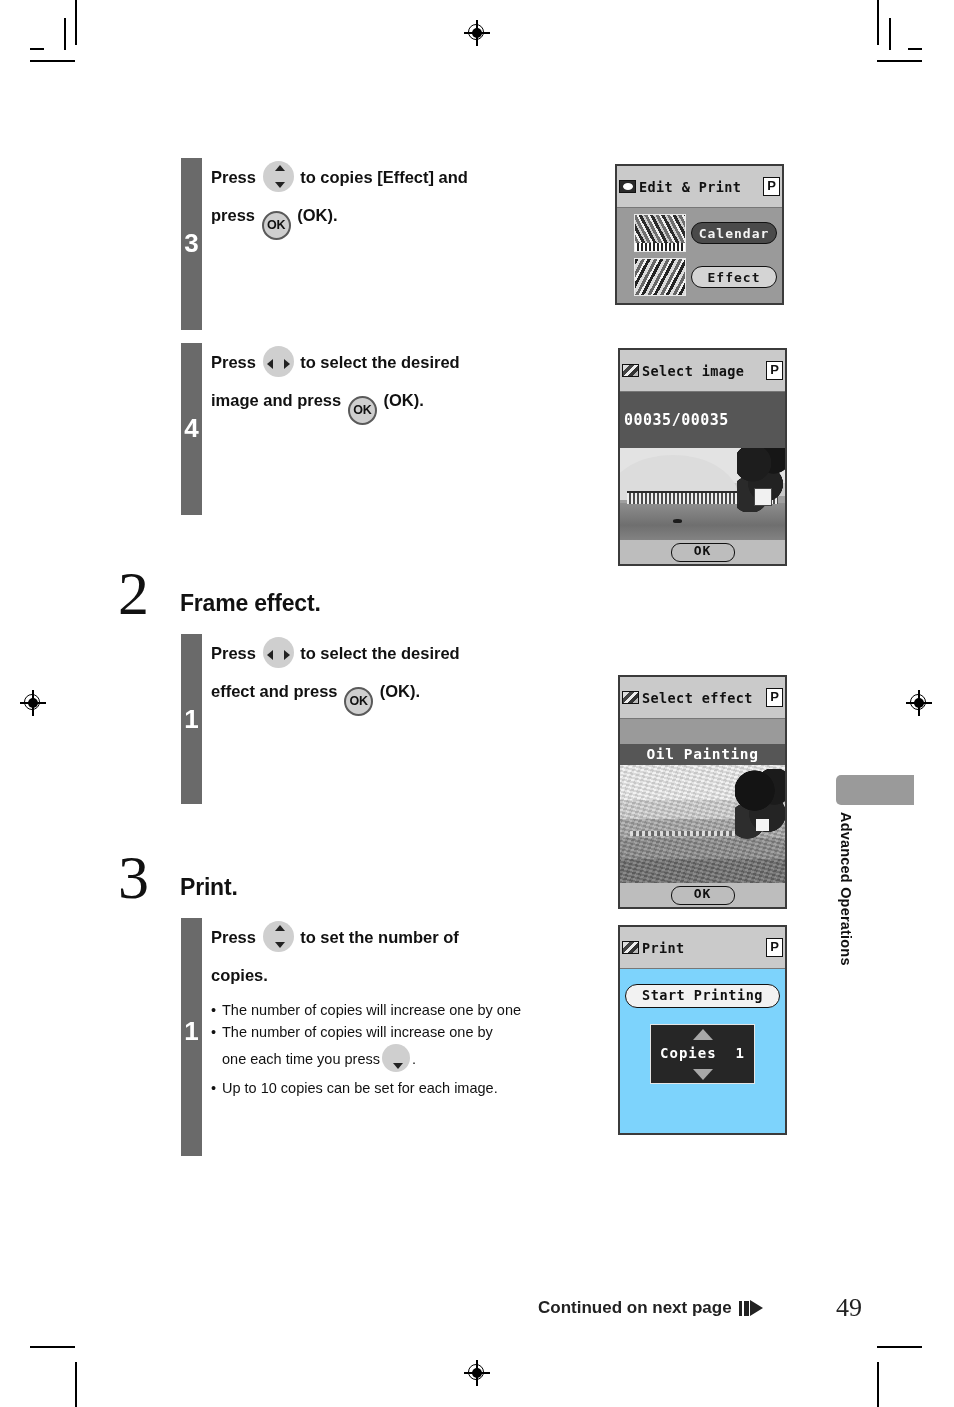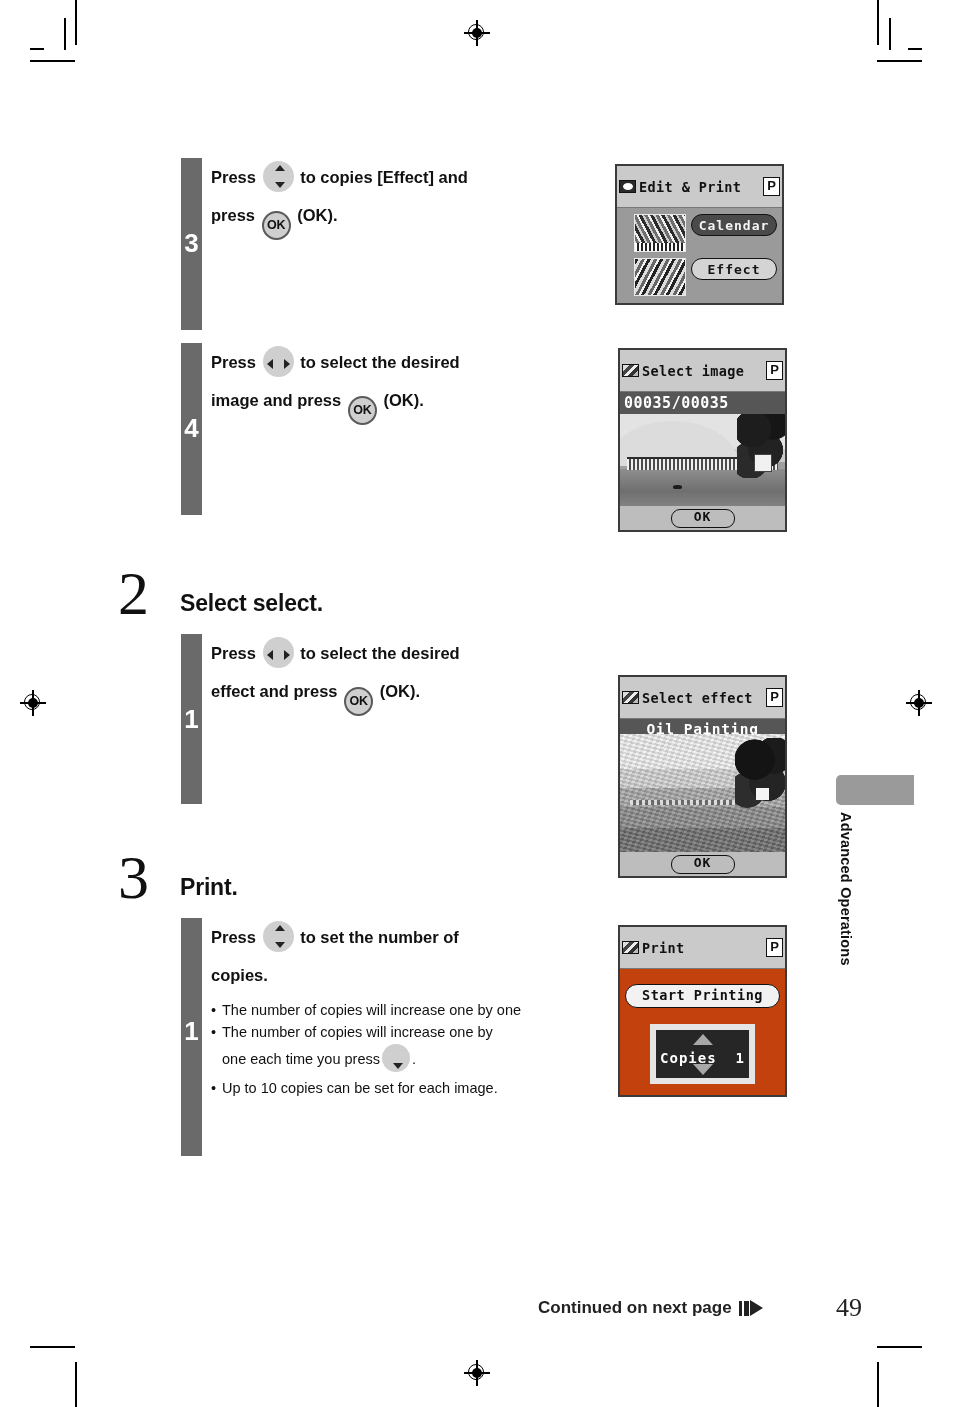--- a/index.html
+++ b/index.html
@@ -232,21 +232,21 @@
     text-align: center;
     color: #111;
     flex: none;
     font-family: "Liberation Sans", sans-serif;
   }
   .lcd-body { position: relative; }
 
   
   .ep-row {
     display: flex;
-    align-items: flex-start;
+    align-items: center;
     padding: 3px 5px 3px 17px;
   }
   .ep-thumb {
     width: 52px; height: 38px;
     border: 1.5px solid #e9e9e9;
     box-sizing: border-box;
     flex: none;
     margin-right: 5px;
     position: relative;
     overflow: hidden;
@@ -289,21 +289,21 @@
   .ep-pill.dark { background: #4a4a4a; color: #f4f4f4; }
   .ep-pill.light { background: #d4d4d4; color: #141414; }
 
   
   .counter {
     background: #565656;
     color: #fff;
     font-size: 15px;
     font-weight: bold;
     letter-spacing: 0.5px;
-    padding: 1px 4px;
+    padding: 18px 4px;
     height: 20px;
     line-height: 20px;
   }
   .photo-main {
     height: 92px;
     position: relative;
     overflow: hidden;
     background: linear-gradient(#e3e3e3 0 38%, #c9c9c9 38% 52%, #9f9f9f 52% 68%, #777 68% 100%);
   }
   .photo-main .hill {
@@ -340,22 +340,23 @@
     width: 16px; height: 16px; background: #f1f1f1; border: 1px solid #444;
   }
 
   .effect-label {
     background: #565656;
     color: #fff;
     font-size: 14.5px;
     font-weight: bold;
     letter-spacing: 0.6px;
     text-align: center;
-    height: 15px;
+    height: 21px;
     line-height: 21px;
+    margin-top: 25px;
   }
   .photo-oil {
     height: 118px;
     position: relative;
     overflow: hidden;
     background:
       repeating-linear-gradient(14deg, rgba(0,0,0,0.10) 0 2px, rgba(255,255,255,0.12) 2px 4px),
       repeating-linear-gradient(-70deg, rgba(0,0,0,0.07) 0 3px, rgba(255,255,255,0.09) 3px 6px),
       linear-gradient(#efefef 0 30%, #d2d2d2 30% 46%, #a7a7a7 46% 62%, #8a8a8a 62% 80%, #6d6d6d 80%);
   }
@@ -395,22 +396,22 @@
     font-size: 13px;
     font-weight: bold;
     line-height: 14px;
     text-align: center;
     color: #111;
     letter-spacing: 1px;
   }
 
   
   .print-body {
-    height: 126px;
-    background: #c2410c;
+    height: 164px;
+    background: #7dd3fc;
     position: relative;
   }
   .start-pill {
     position: absolute;
     left: 5px; right: 5px; top: 15px;
     height: 24px;
     border-radius: 12px;
     background: #f2f2f2;
     border: 1.5px solid #111;
     box-sizing: border-box;
@@ -419,21 +420,21 @@
     line-height: 21px;
     text-align: center;
     color: #111;
     letter-spacing: 0.5px;
   }
   .copies-box {
     position: absolute;
     left: 30px; top: 55px;
     width: 105px; height: 60px;
     background: #262626;
-    border: 6px solid #e5e5e5;
+    border: 1px solid #e5e5e5;
     box-sizing: border-box;
   }
   .copies-box .ctri-up {
     position: absolute; left: 50%; top: 4px; transform: translateX(-50%);
     width: 0; height: 0;
     border-left: 10px solid transparent;
     border-right: 10px solid transparent;
     border-bottom: 11px solid #a8a8a8;
   }
   .copies-box .ctri-dn {
@@ -561,21 +562,21 @@
     </div>
     <div class="step-body">
       <span class="ln"><span>Press </span><span class="btn-pad lr"></span><span> to select the desired</span></span>
       <span class="ln"><span>image and press </span><span class="btn-ok">OK</span><span> (OK).</span></span>
     </div>
   </div>
 
   <div class="section" style="left:118px;top:568px;">
     <div class="section-head">
       <div class="section-num">2</div>
-      <div class="section-title">Select select.</div>
+      <div class="section-title">Frame effect.</div>
     </div>
   </div>
 
   <div class="substep" style="left:181px;top:634px;height:170px;">
     <div class="step-bar">
       <span class="num" style="top:72px;">1</span>
     </div>
     <div class="step-body">
       <span class="ln"><span>Press </span><span class="btn-pad lr"></span><span> to select the desired</span></span>
       <span class="ln"><span>effect and press </span><span class="btn-ok">OK</span><span> (OK).</span></span>

